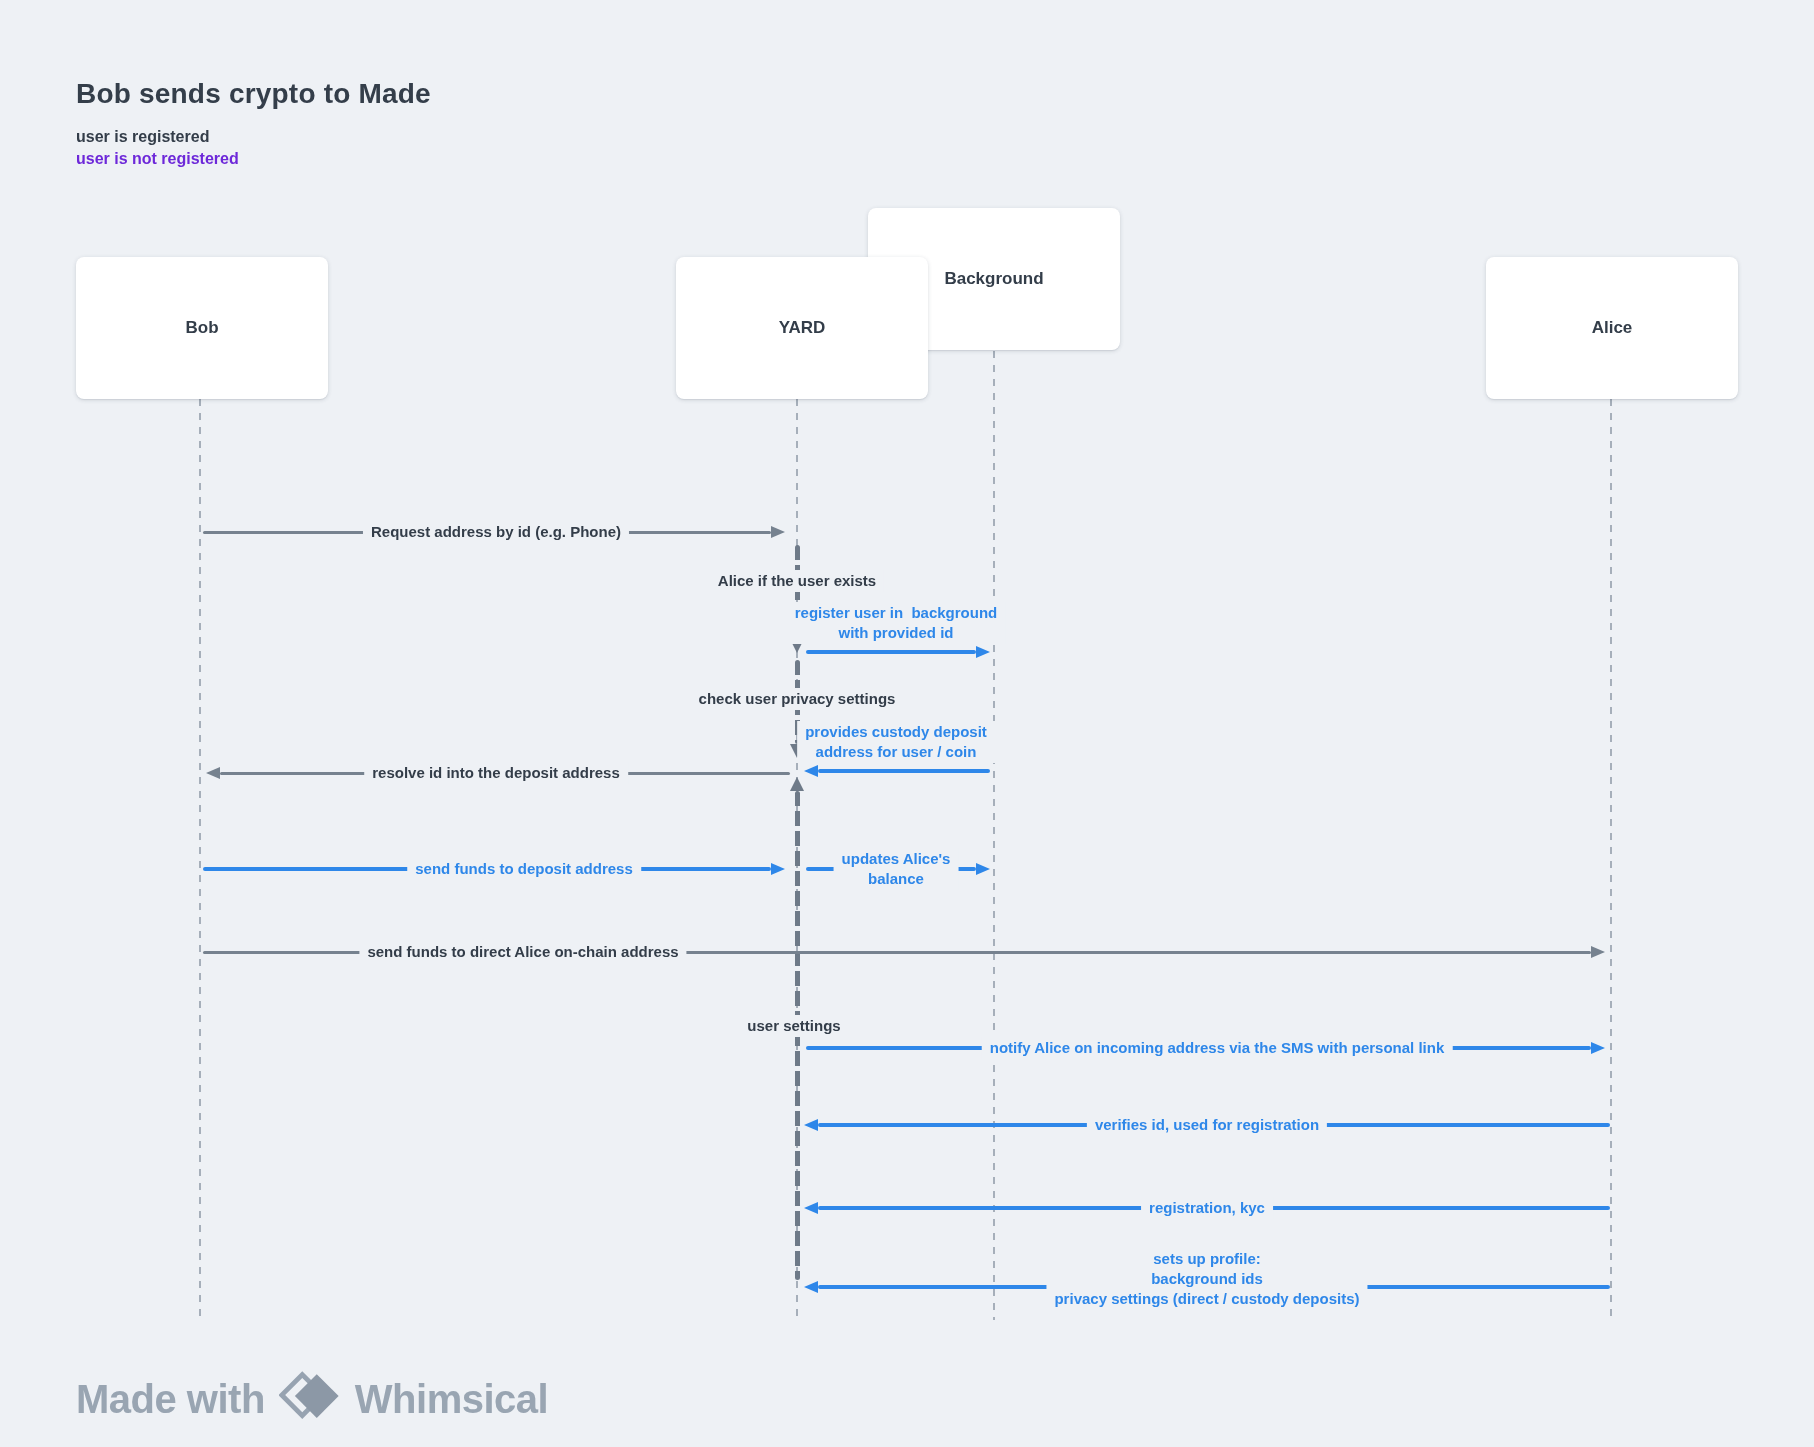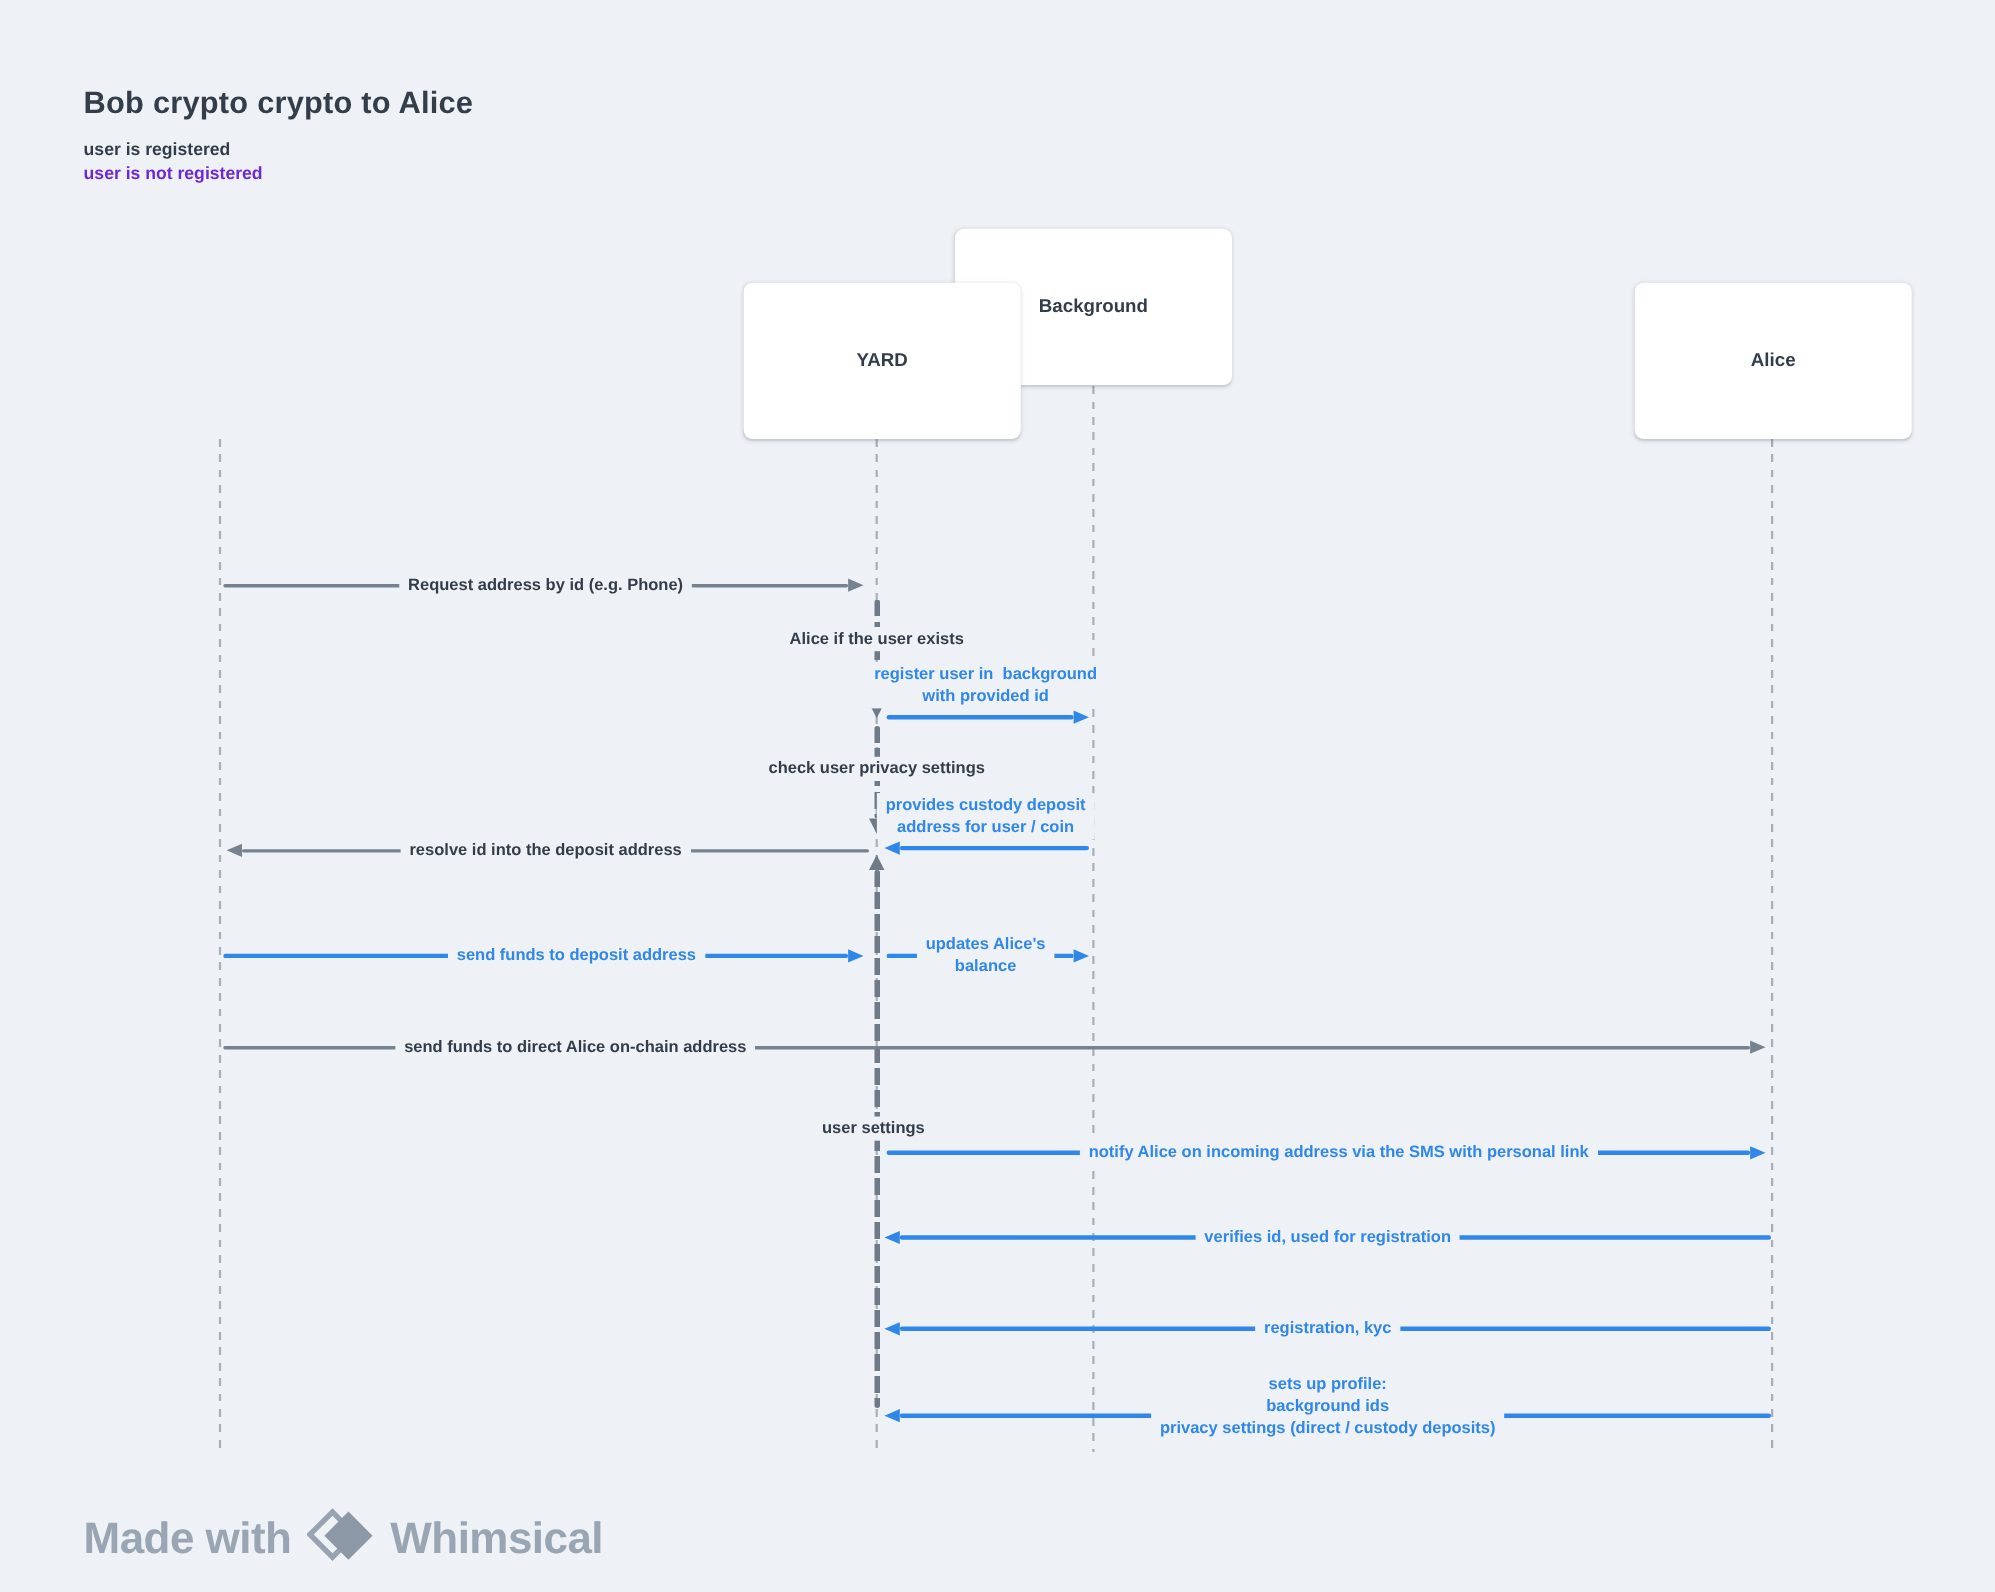--- a/index.html
+++ b/index.html
@@ -42,26 +42,29 @@
 
   .footer{position:absolute;left:76px;top:1368px;display:flex;align-items:center;z-index:2;}
   .footer-text{font-size:40px;font-weight:700;color:#99A5B2;letter-spacing:-.5px;}
   .footer-logo{margin:0 14px;}
 </style>
 </head>
 <body>
 
 <div class="canvas">
 
-  <div class="title">Bob crypto crypto to Alice</div>
+  <div class="title">Bob sends crypto to Made</div>
   <div class="legend-line legend-dark">user is registered</div>
   <div class="legend-line legend-blue">user is not registered</div>
 
   <div class="box" style="left:868px;top:208px;">
     <span>Background</span>
+  </div>
+  <div class="box" style="left:76px;top:257px;">
+    <span>Bob</span>
   </div>
   <div class="box" style="left:676px;top:257px;">
     <span>YARD</span>
   </div>
   <div class="box" style="left:1486px;top:257px;">
     <span>Alice</span>
   </div>
 
   <div class="lifeline" style="left:199px;top:399px;height:921px;"></div>
   <div class="lifeline" style="left:796px;top:399px;height:921px;"></div>

